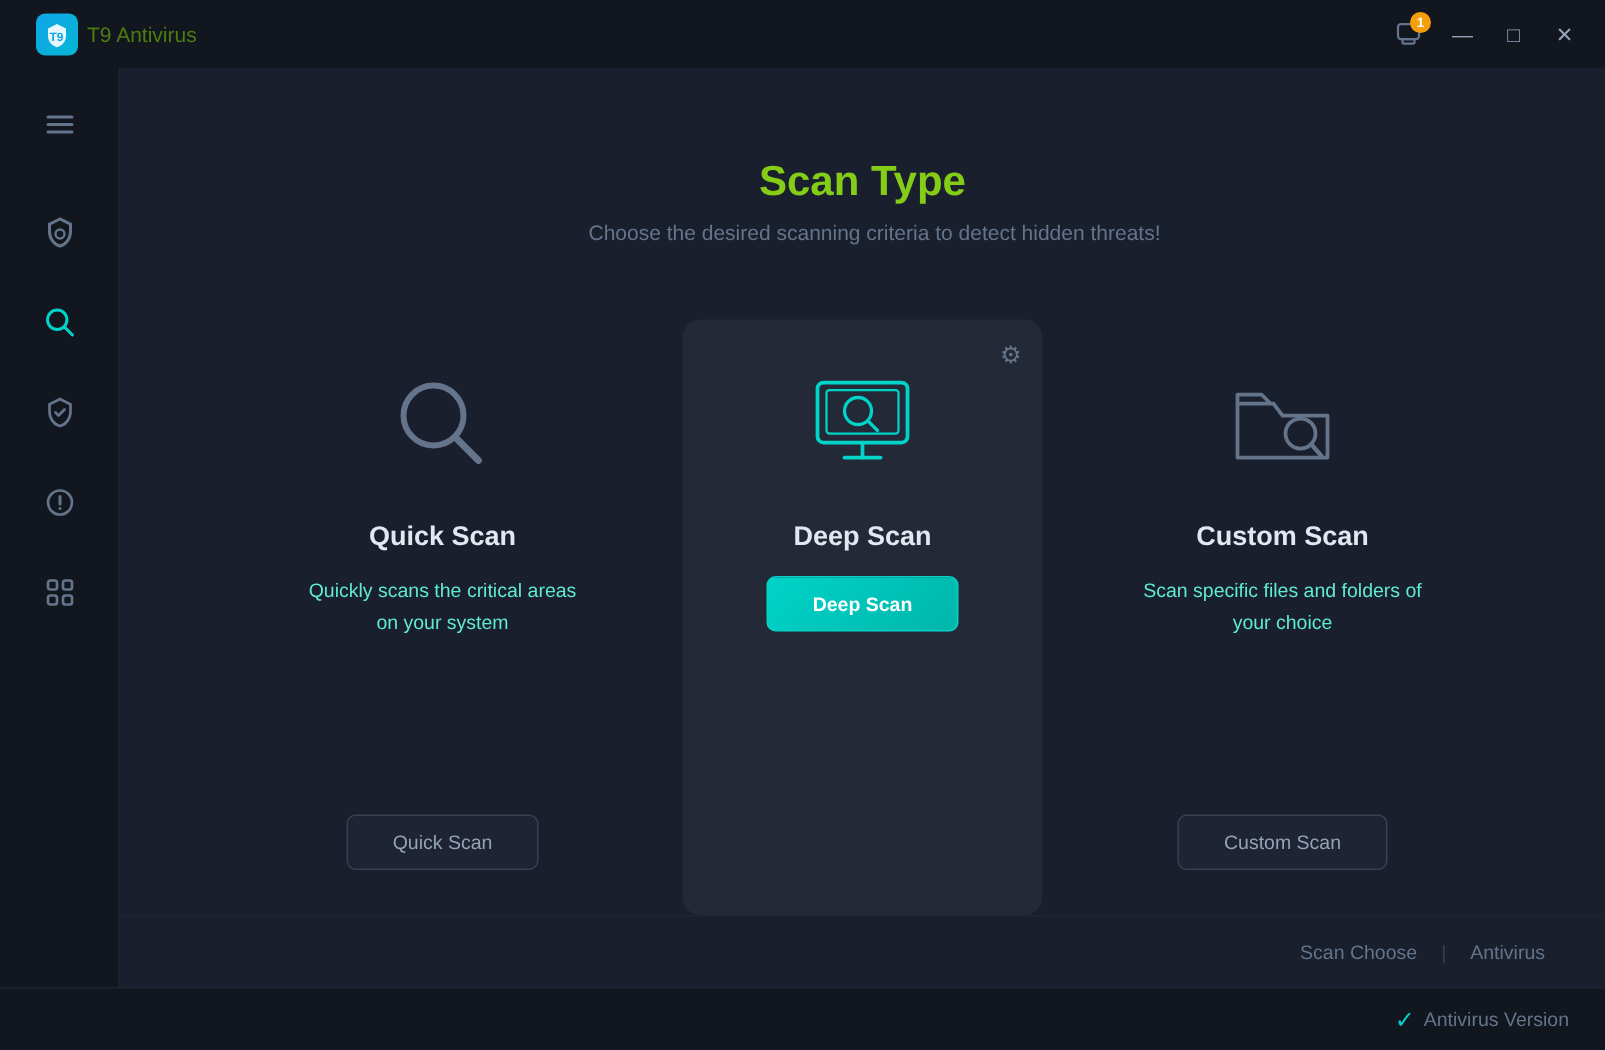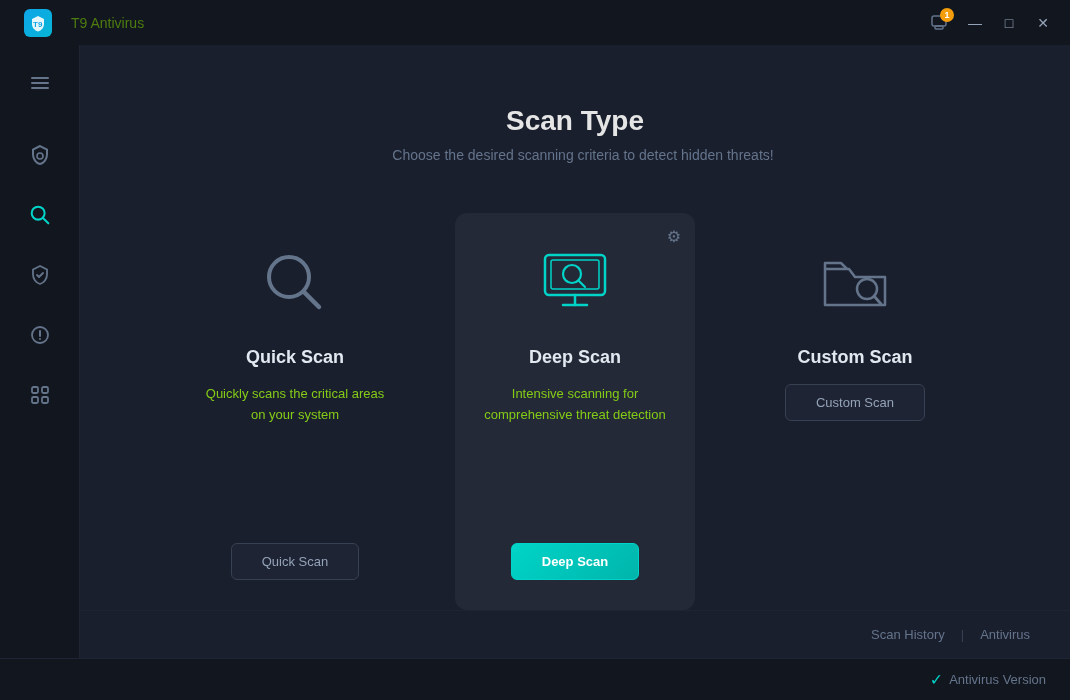--- a/index.html
+++ b/index.html
@@ -20,21 +20,21 @@
       background: #12161f;
       display: flex;
       align-items: center;
       padding: 0 12px;
       flex-shrink: 0;
     }
 
     .title-bar-logo {
       display: flex;
       align-items: center;
-      gap: 19px;
+      gap: 6px;
       padding-left: 12px;
     }
 
     .logo-icon {
       width: 28px;
       height: 28px;
       background: linear-gradient(135deg, #0ea5e9, #06b6d4);
       border-radius: 6px;
       display: flex;
       align-items: center;
@@ -154,21 +154,21 @@
       position: relative;
     }
 
     
     .content-header {
       text-align: center;
       padding: 60px 0 50px;
     }
 
     .content-header h1 {
-      color: #e5e5e5;
+      color: #84cc16;
       font-size: 28px;
       font-weight: 600;
       margin-bottom: 10px;
     }
 
     .content-header p {
       color: #64748b;
       font-size: 14px;
       padding-left: 16px;
     }
@@ -225,21 +225,21 @@
 
     .card-title {
       font-size: 18px;
       font-weight: 600;
       color: #e2e8f0;
       margin-bottom: 16px;
     }
 
     .card-desc {
       font-size: 13px;
-      color: #84cc16;
+      color: #5eead4;
       text-align: center;
       line-height: 1.6;
       margin-bottom: 28px;
       flex: 1;
     }
 
     .card-btn {
       padding: 10px 30px;
       border-radius: 6px;
       border: 1px solid #374151;
@@ -420,43 +420,43 @@
             <rect x="16" y="13" width="48" height="29" rx="2" stroke="#00d4c8" stroke-width="1.5" fill="none"></rect>
 
             <line x1="40" y1="48" x2="40" y2="58" stroke="#00d4c8" stroke-width="2.5" stroke-linecap="round"></line>
             <line x1="28" y1="58" x2="52" y2="58" stroke="#00d4c8" stroke-width="2.5" stroke-linecap="round"></line>
 
             <circle cx="37" cy="27" r="9" stroke="#00d4c8" stroke-width="2.2" fill="none"></circle>
             <line x1="43.5" y1="33.5" x2="50" y2="40" stroke="#00d4c8" stroke-width="2.2" stroke-linecap="round"></line>
           </svg>
         </div>
         <div class="card-title">Deep Scan</div>
-        <div class="card-desc">Intensive scanning for comprehensive threat detection</div>
         <button class="card-btn primary">Deep Scan</button>
       </div>
 
       <div class="scan-card default">
         <div class="card-icon">
           <svg width="80" height="72" viewBox="0 0 80 72" fill="none">
 
             <path d="M10 22h24l6 8h30v28H10z" stroke="#64748b" stroke-width="2.5" fill="none" stroke-linejoin="round"></path>
             <path d="M10 22v-6h16l6 6" stroke="#64748b" stroke-width="2.5" fill="none" stroke-linejoin="round"></path>
 
             <circle cx="52" cy="42" r="10" stroke="#64748b" stroke-width="2.5" fill="none"></circle>
             <line x1="59" y1="49" x2="66" y2="57" stroke="#64748b" stroke-width="2.8" stroke-linecap="round"></line>
           </svg>
         </div>
         <div class="card-title">Custom Scan</div>
+        <div class="card-desc">Scan specific files and folders of your choice</div>
         <button class="card-btn">Custom Scan</button>
       </div>
 
     </div>
 
     <div class="content-footer">
-      <span class="footer-link">Scan History</span>
+      <span class="footer-link">Scan Choose</span>
       <span class="footer-divider">|</span>
       <span class="footer-link">Antivirus</span>
     </div>
 
   </div>
 </div>
 
 <div class="bottom-bar">
   <div class="registered-badge">
     <span class="registered-icon">✓</span>

